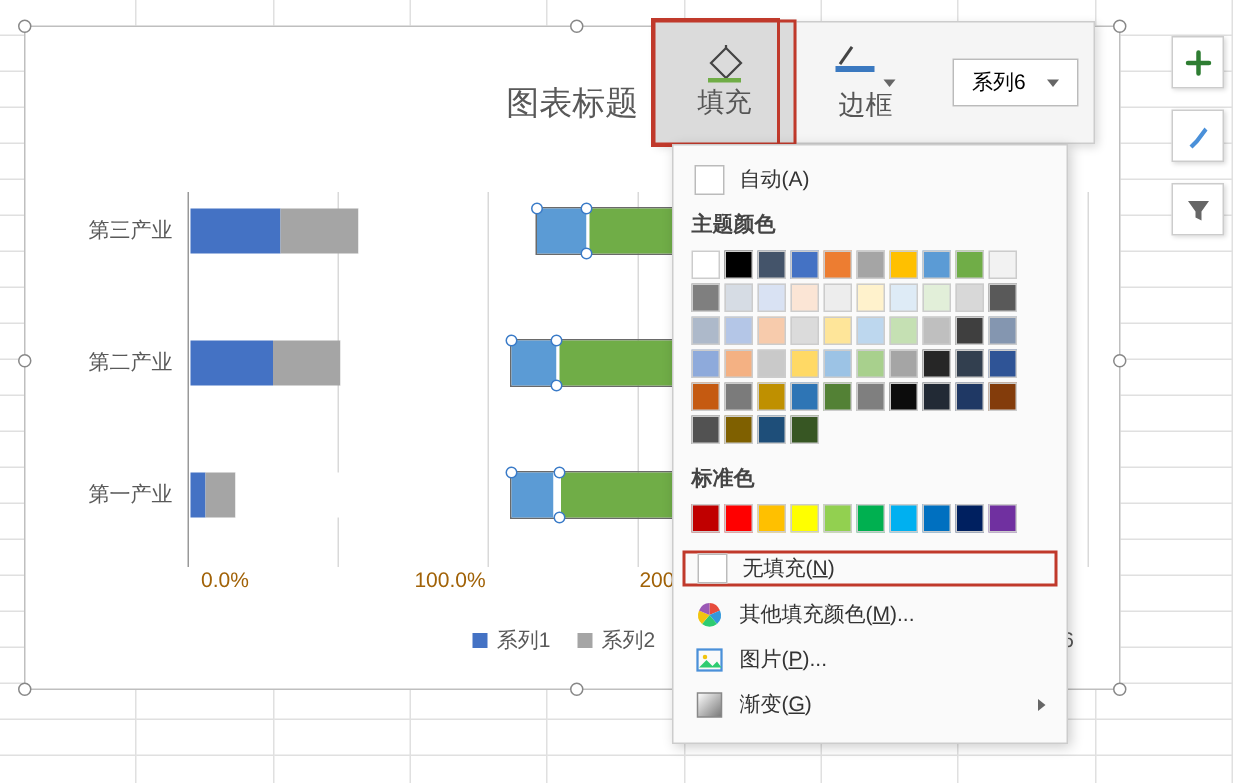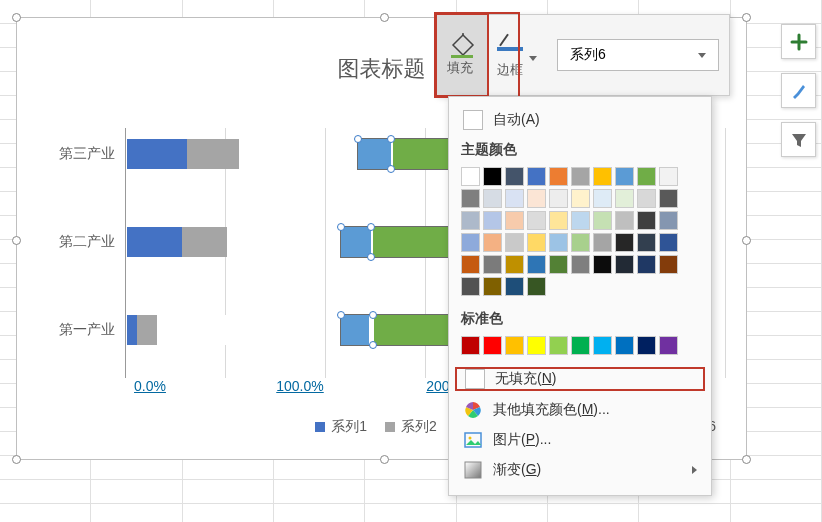--- a/index.html
+++ b/index.html
@@ -20,31 +20,31 @@
 .plot { position: absolute; top: 110px; left: 108px; width: 600px; height: 250px; }
 .gridline { position: absolute; top: 0; bottom: 0; width: 1px; background: #d9d9d9; }
 .gridline.axis { background: #999; }
 .cat-row { position: absolute; left: 0; right: 0; display: flex; align-items: center; }
 .cat-label { position: absolute; left: -82px; width: 72px; text-align: right; color: #595959; font-size: 14px; }
 .bar-stack { display: flex; height: 32px; margin-left: 1px; border: 1px solid transparent; }
 .bar-stack.selected { border: 1px solid #6a6a6a; }
 .bar { height: 100%; }
 .sel-pt { position: absolute; width: 8px; height: 8px; background: #fff; border: 1.5px solid #3a7bc8; border-radius: 50%; }
 
-.x-labels { position: absolute; top: 360px; left: 108px; width: 600px; display: flex; color: #0369a1; font-size: 14px; text-decoration: underline; }
+.x-labels { position: absolute; top: 360px; left: 108px; width: 600px; display: flex; color: #a16207; font-size: 14px; }
 .x-labels span { width: 100px; text-align: center; margin-left: -50px; }
 .x-labels span:first-child { margin-left: -25px; }
 
 .legend { position: absolute; top: 400px; left: 72px; right: 30px; display: flex; gap: 18px; justify-content: flex-end; color: #595959; font-size: 14px; }
 .leg-item { display: flex; align-items: center; gap: 6px; }
 .leg-sw { width: 10px; height: 10px; }
 
 
 .mini-toolbar { position: absolute; top: 14px; left: 436px; width: 294px; height: 82px; background: #f5f5f5; border: 1px solid #ccc; display: flex; align-items: stretch; box-shadow: 2px 2px 6px rgba(0,0,0,0.15); }
-.tb-group { display: flex; flex-direction: column; justify-content: center; padding: 4px 10px; color: #565656; font-size: 13px; }
+.tb-group { display: flex; flex-direction: column; align-items: center; justify-content: center; padding: 4px 28px; color: #565656; font-size: 18px; }
 .tb-fill { background: #dbdbdb; border: 2px solid #c0392b; margin: -2px; position: relative; z-index: 2; }
 .tb-icon-fill { width: 30px; height: 26px; position: relative; }
 .tb-icon-fill svg { width: 30px; height: 26px; }
 .tb-icon-border { width: 26px; height: 4px; background: #3b79c0; margin-top: 16px; margin-bottom: 10px; position: relative; }
 .tb-icon-border::before { content: ""; position: absolute; left: 6px; top: -14px; width: 2px; height: 14px; background: #444; transform: rotate(35deg); }
 .dd-caret { width: 0; height: 0; border-left: 4px solid transparent; border-right: 4px solid transparent; border-top: 5px solid #666; margin-left: 6px; }
 .series-select { flex: 1; display: flex; align-items: center; justify-content: space-between; padding: 0 12px; border: 1px solid #bbb; margin: 24px 10px; background: #fff; font-size: 14px; }
 
 
 .dd-panel { position: absolute; top: 96px; left: 448px; width: 264px; background: #fafafa; border: 1px solid #ccc; box-shadow: 2px 2px 8px rgba(0,0,0,0.2); padding: 8px 10px 10px; z-index: 10; }

